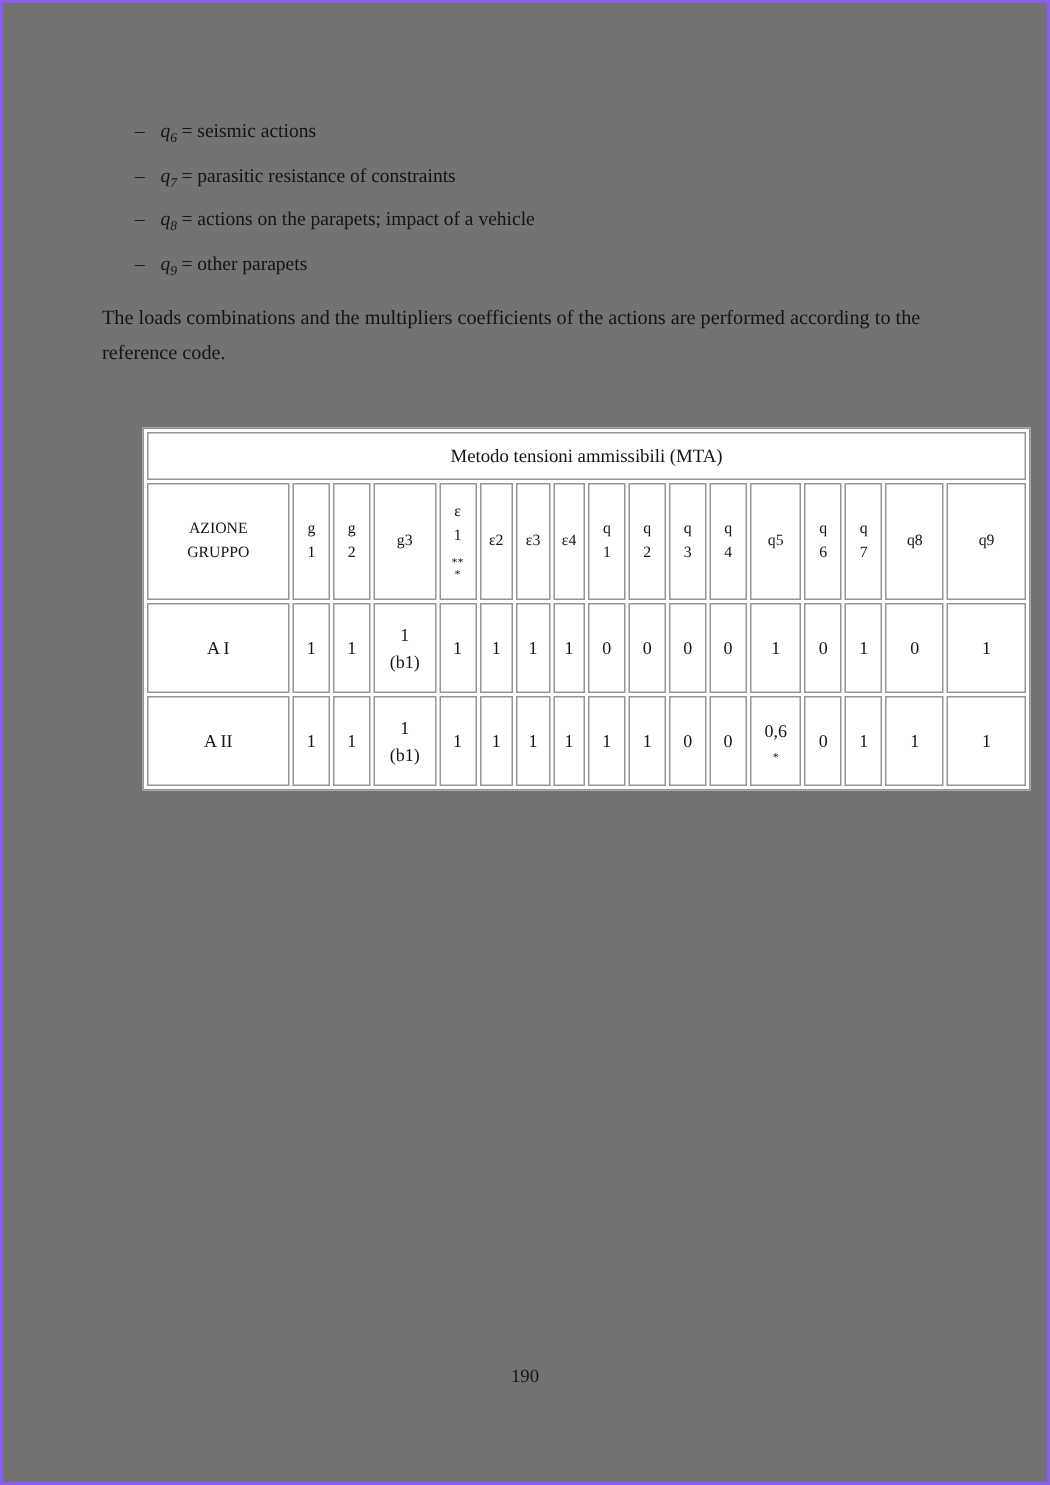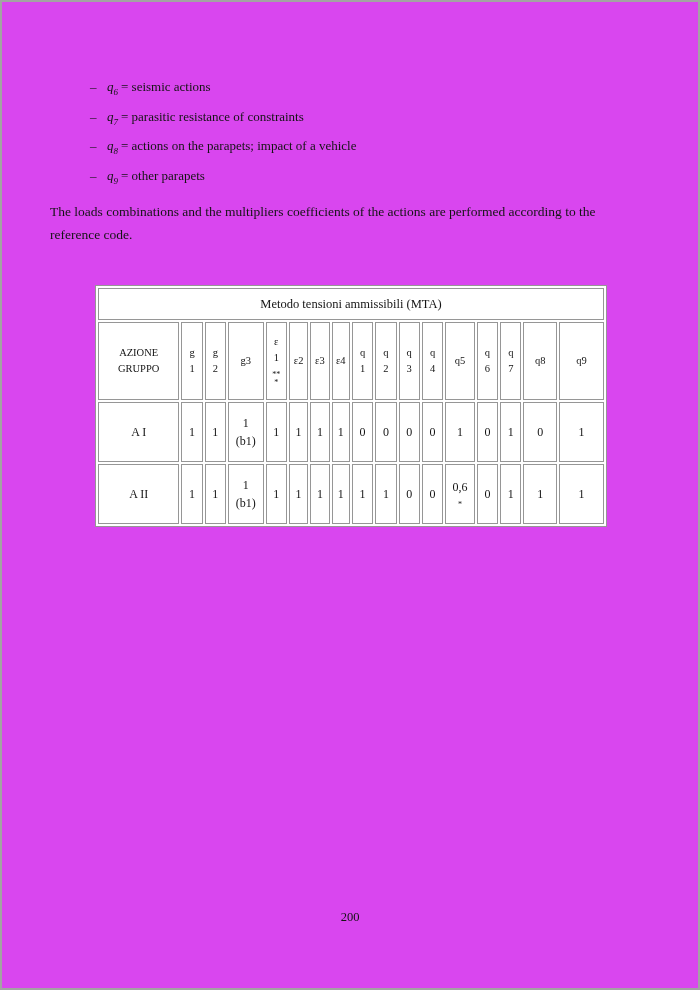--- a/index.html
+++ b/index.html
@@ -1,36 +1,36 @@
 <!DOCTYPE html>
 <html><head>
 <meta charset="utf-8">
 <style>
   html,body { margin:0; padding:0; background:#fff; }
   .page {
     position:relative; width:700px; height:990px; box-sizing:border-box;
-    background:#d946ef; border:2px solid #a3a3a3;
+    background:#737373; border:2px solid #8b5cf6;
     font-family:"Liberation Serif", serif; color:#141414;
     overflow:hidden;
   }
   
   .bullets { position:absolute; left:88px; top:78px; margin:0; padding:0; list-style:none; }
   .bullets li { font-size:13px; line-height:13px; margin-bottom:11px; white-space:nowrap; }
   .dash { display:inline-block; width:17px; }
   .bvar { font-style:italic; }
   .bvar sub { font-size:9px; }
   .btext { margin-left:3px; }
   
   .para {
-    position:absolute; left:48px; top:198px; width:578px; margin:0;
+    position:absolute; left:66px; top:198px; width:578px; margin:0;
     font-size:13.5px; line-height:23px; text-align:left;
   }
   
   table.mta {
-    position:absolute; left:93px; top:283px; width:512px;
+    position:absolute; left:93px; top:283px; width:592px;
     border-collapse:separate; border-spacing:2px; table-layout:fixed;
     border:1px solid #969696; background:#fff;
   }
   table.mta td {
     border:1px solid #969696; background:#fff; padding:0;
     text-align:center; vertical-align:middle; overflow:hidden;
   }
   td.title-cell { height:30px; font-size:12.5px; }
   tr.hdr td { height:76px; font-size:10.5px; line-height:12px; }
   td.corner { font-size:10px;margin-left:12px; }
@@ -142,15 +142,15 @@
           <td>0</td>
           <td>0,6<span class="mark mark-first">*</span></td>
           <td>0</td>
           <td>1</td>
           <td>1</td>
           <td>1</td>
         </tr>
       </tbody>
   </table>
 
-  <div class="pageno">200</div>
+  <div class="pageno">190</div>
 
 </div>
 
 </body></html>

